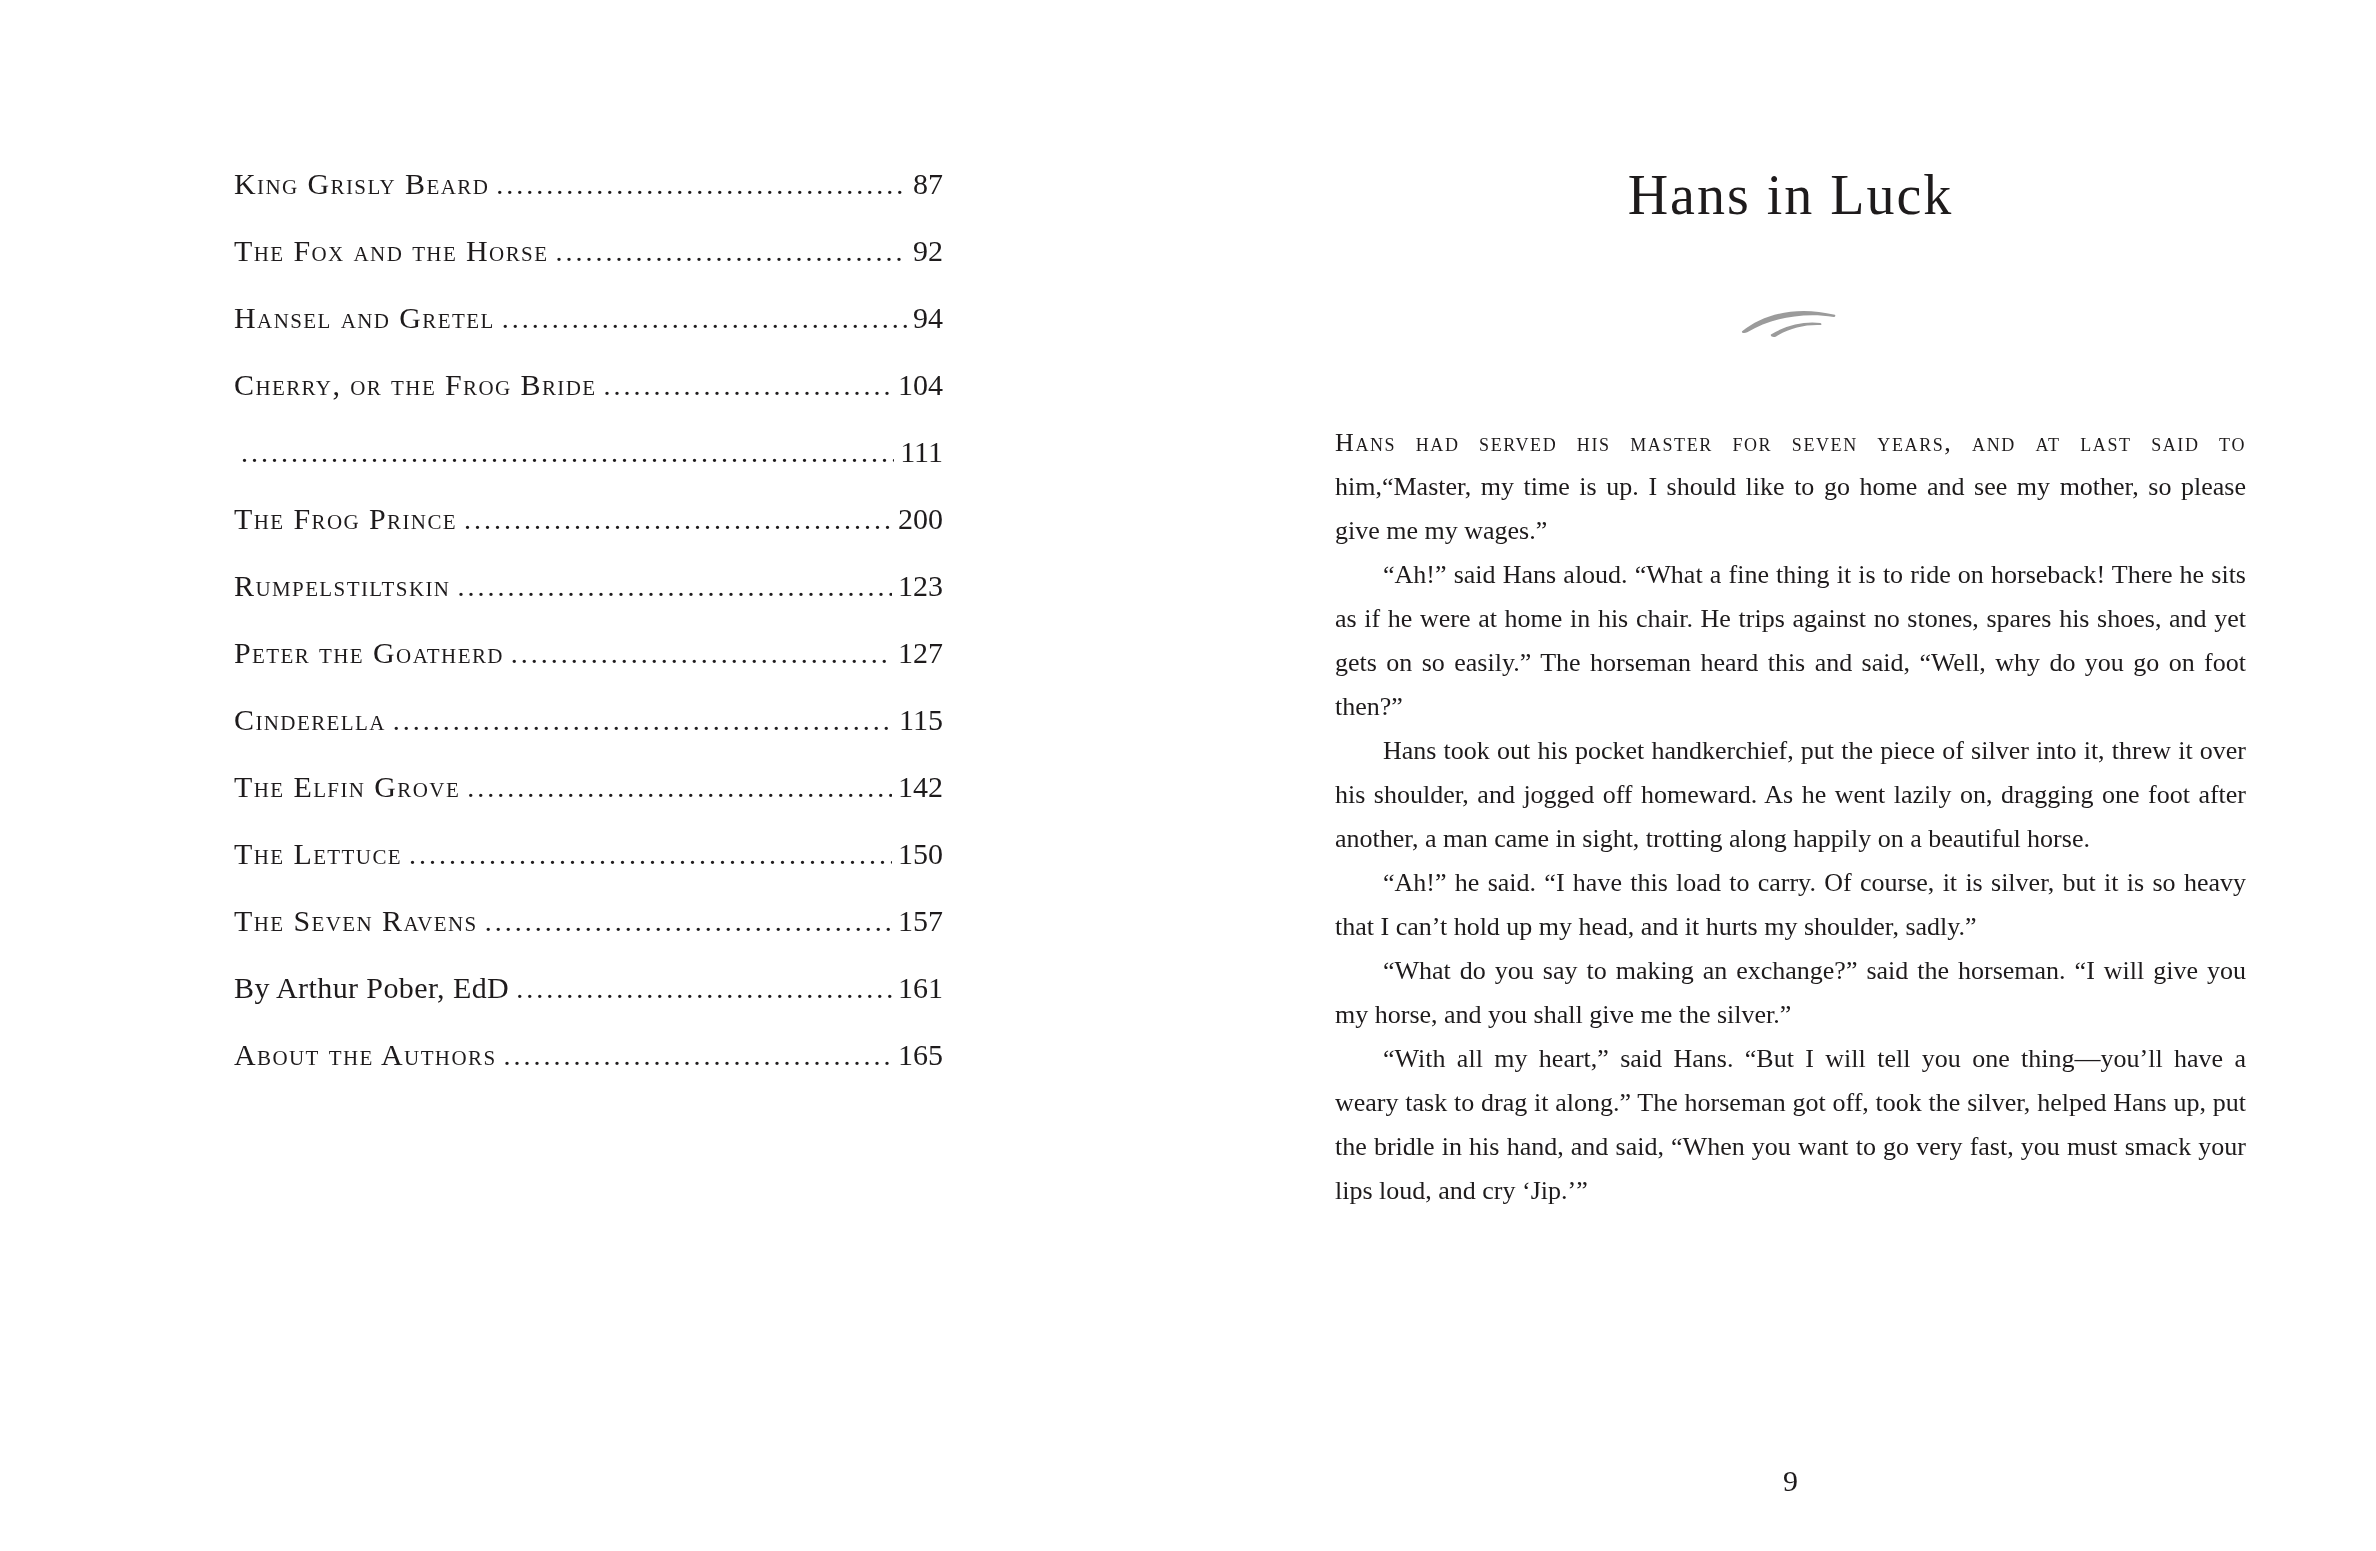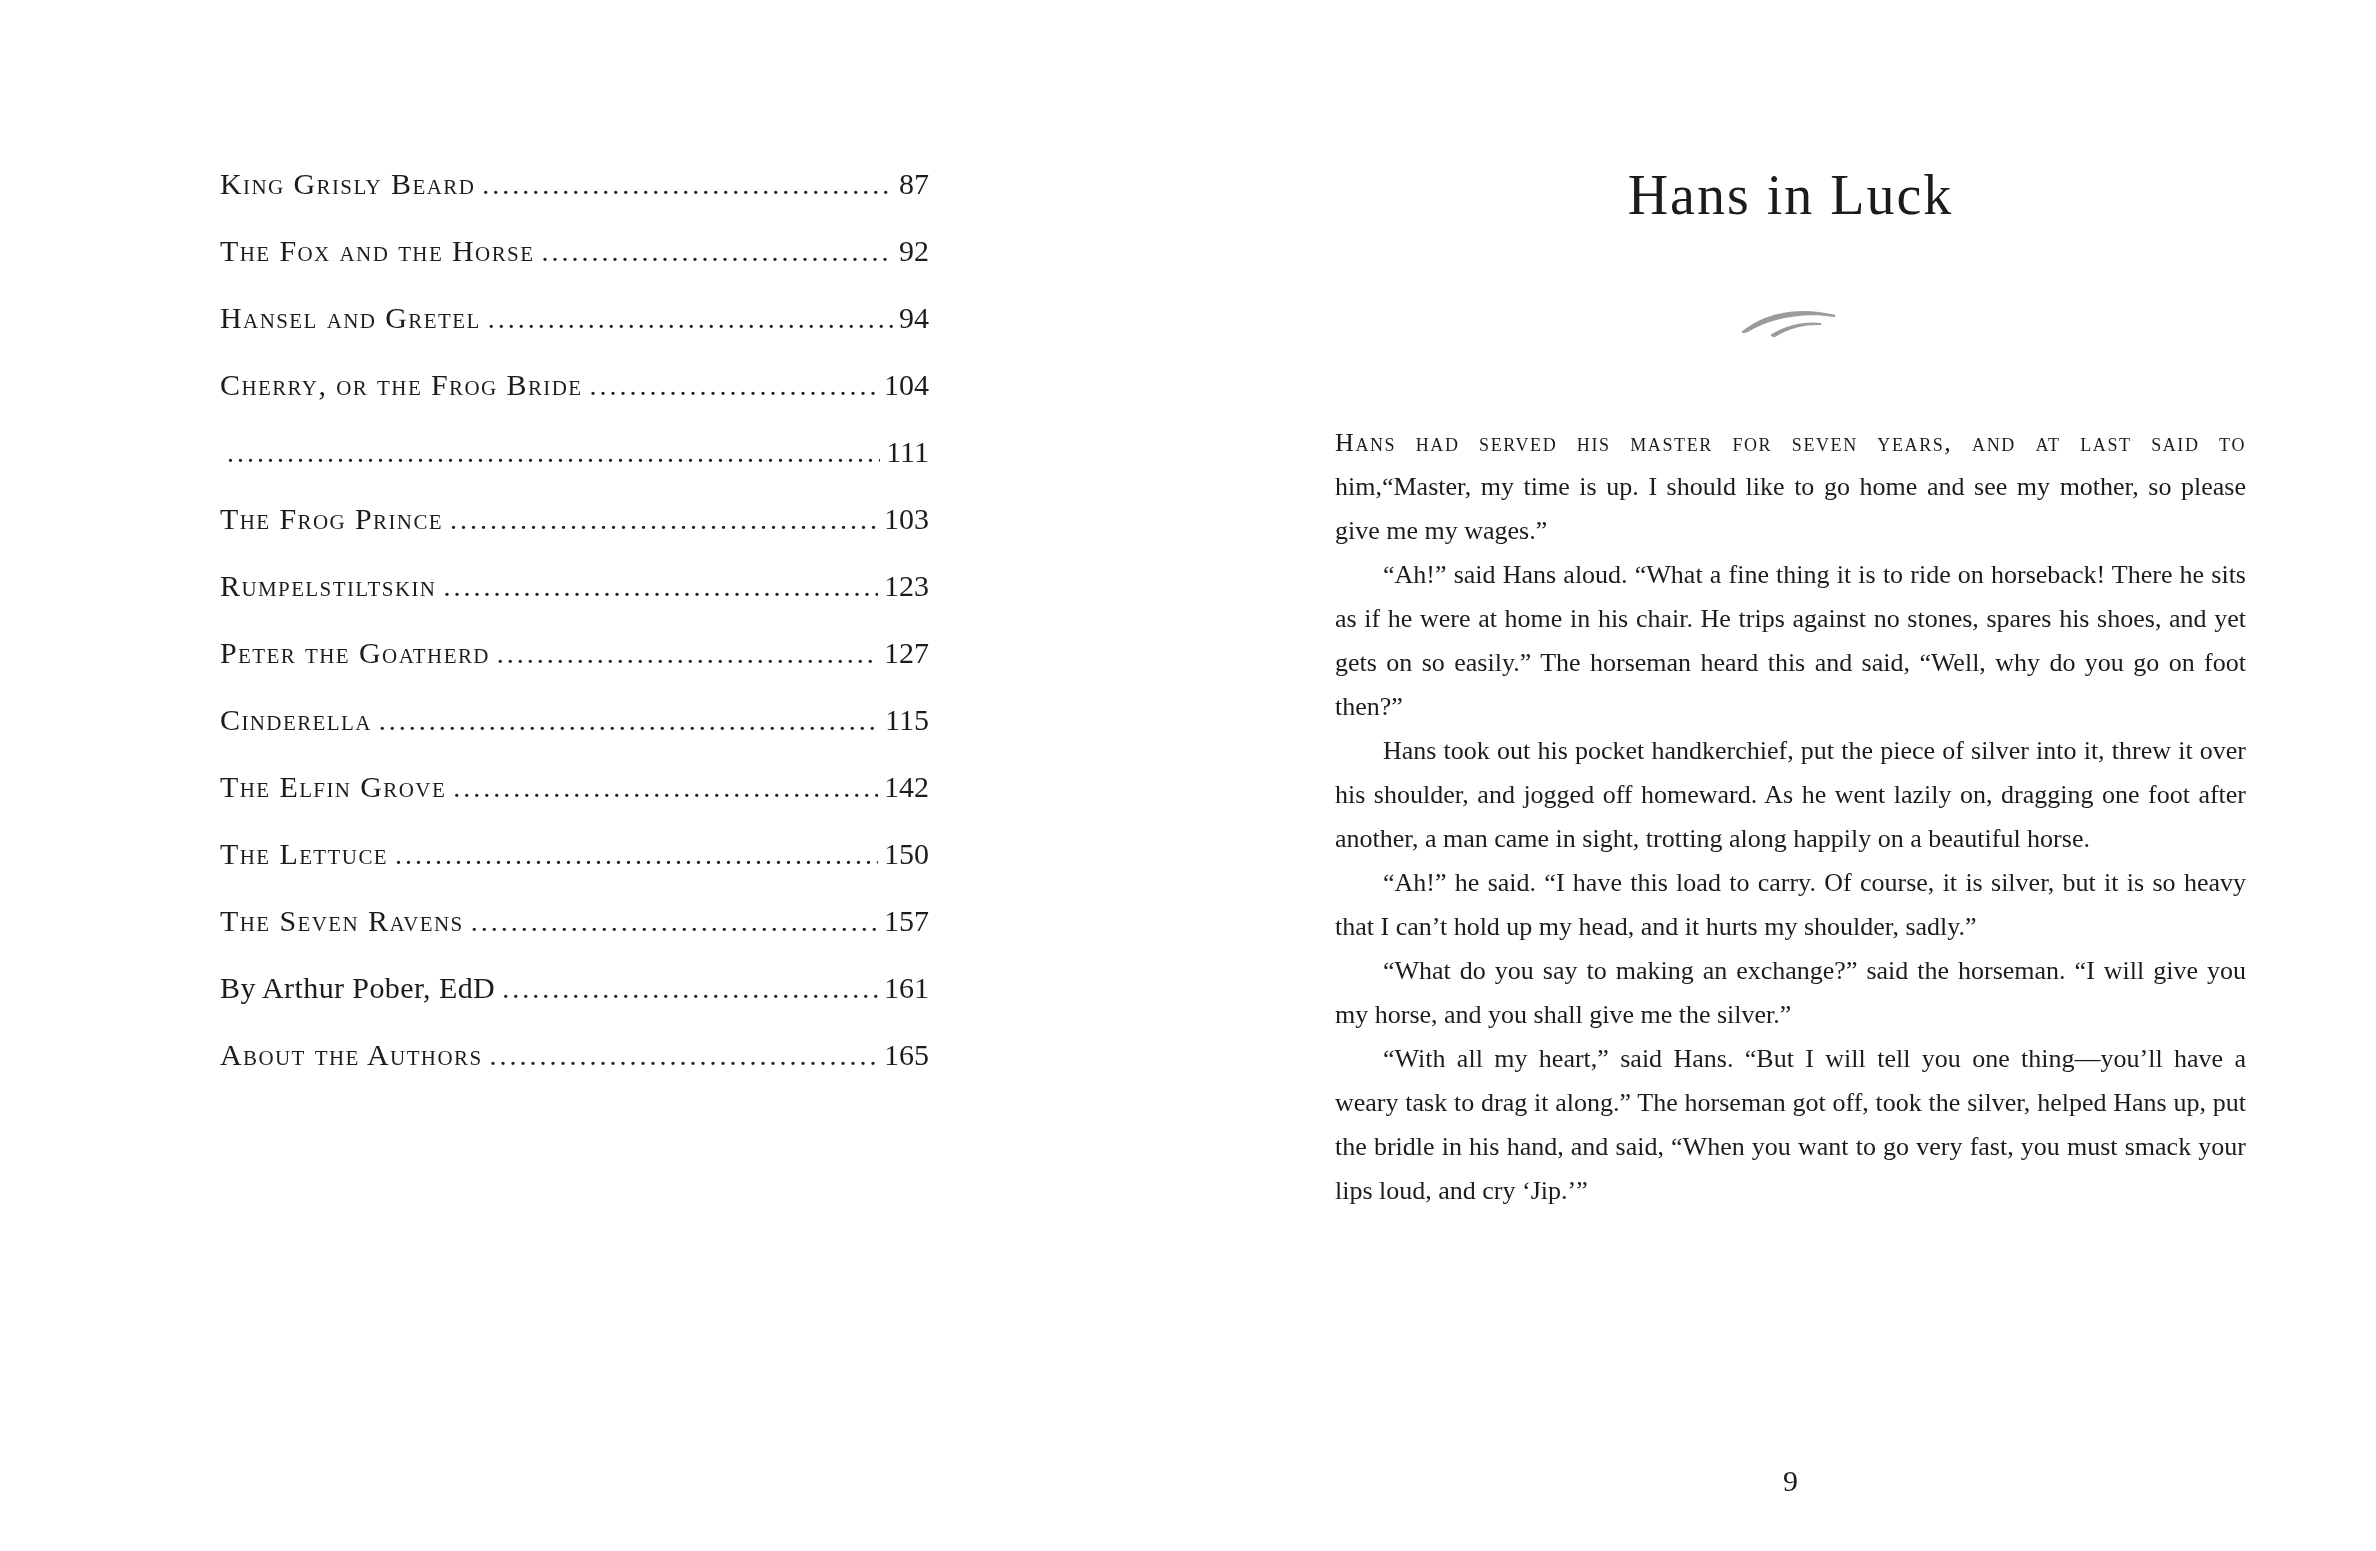--- a/index.html
+++ b/index.html
@@ -9,21 +9,21 @@
     position: relative;
     font-family: "Liberation Serif", serif;
     color: #1e1b1c;
     overflow: hidden;
   }
   .spread { position: absolute; inset: 0; }
 
   
   .toc {
     position: absolute;
-    left: 220px; top: 166px; width: 709px;
+    left: 234px; top: 166px; width: 709px;
     list-style: none; margin: 0; padding: 0;
   }
   .toc-entry { margin-bottom: 30px; }
   .toc-pre {
     font-variant: small-caps;
     font-size: 30px; line-height: 36px;
     letter-spacing: 1.4px;
     margin-bottom: 9px;
   }
   .toc-line { display: flex; align-items: baseline; }
@@ -137,21 +137,21 @@
       <span class="toc-dots">......................................................................................................................................................</span>
       <span class="toc-page-num">111</span>
     </div>
   </li>
 
   <li class="toc-entry">
 
     <div class="toc-line">
       <span class="toc-title">The Frog Prince</span>
       <span class="toc-dots">......................................................................................................................................................</span>
-      <span class="toc-page-num">103</span>
+      <span class="toc-page-num">200</span>
     </div>
   </li>
 
   <li class="toc-entry">
 
     <div class="toc-line">
       <span class="toc-title">Rumpelstiltskin</span>
       <span class="toc-dots">......................................................................................................................................................</span>
       <span class="toc-page-num">123</span>
     </div>

